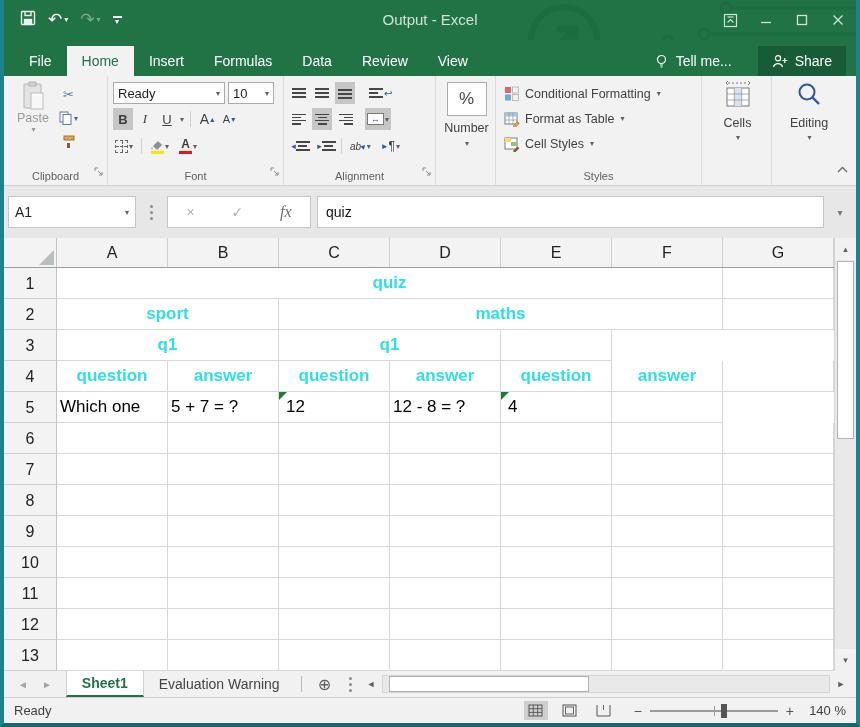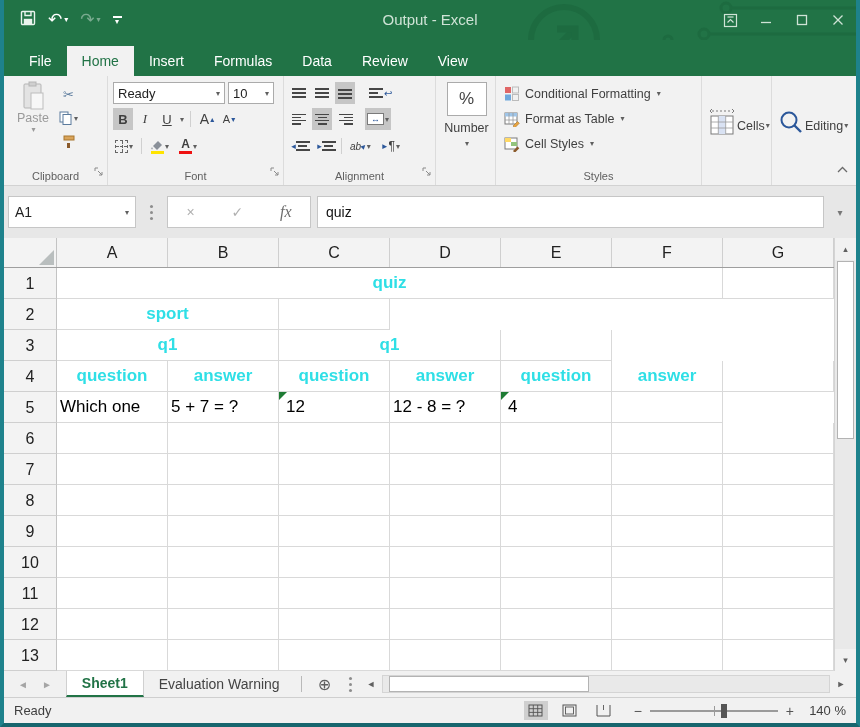--- a/index.html
+++ b/index.html
@@ -69,21 +69,21 @@
   .mergebox { width:17px; height:12px; border:1px solid #7a7a7a; font-size:9px; color:#2b579a;
               display:inline-flex; align-items:center; justify-content:center; background:#fff; }
   .blue { color:#2b579a; }
 
   .numgrp { display:flex; flex-direction:column; align-items:center; padding-top:6px; }
   .pctbtn { width:40px; height:34px; border:1px solid #ababab; background:#fff; color:#444; font-size:17px;
             display:flex; align-items:center; justify-content:center; }
   .numgrp .nlbl { font-size:12.5px; color:#3f3f3f; margin-top:5px; }
 
   .stylerow { display:flex; align-items:center; gap:5px; height:25px; font-size:12.5px; color:#3f3f3f; white-space:nowrap; }
-  .vstack { display:flex; flex-direction:row; align-items:center; padding-top:4px; }
+  .vstack { display:flex; flex-direction:column; align-items:center; padding-top:4px; }
   .vstack .lbl { font-size:12.5px; color:#3f3f3f; margin-top:4px; }
   .collapse-ribbon { position:absolute; right:8px; bottom:8px; }
 
   
   .fbar { height:52px; background:#e7e7e7; display:flex; align-items:center; padding:0 6px 0 4px; flex:none; gap:6px; }
   .namebox { width:128px; height:32px; background:#fff; border:1px solid #c6c6c6; display:flex; align-items:center;
              font-size:14px; color:#222; padding:0 6px; justify-content:space-between; }
   .vdots { width:3px; height:3px; border-radius:50%; background:#8d8d8d; margin:0 8px;
            box-shadow:0 -6px 0 #8d8d8d, 0 6px 0 #8d8d8d; flex:none; }
   .fxbox { width:144px; height:32px; background:#fff; border:1px solid #c6c6c6; display:flex; align-items:center;
@@ -226,20 +226,41 @@
   <div class="tabrow">
     <div class="tabs" id="ribbon-tabs">
         <div class="rtab">File</div>
         <div class="rtab active">Home</div>
         <div class="rtab">Insert</div>
         <div class="rtab">Formulas</div>
         <div class="rtab">Data</div>
         <div class="rtab">Review</div>
         <div class="rtab">View</div>
       </div>
+    <div class="tab-right">
+      <span class="tellme">
+        <svg width="15" height="15" viewBox="0 0 15 15">
+          <g stroke="#fff" fill="none" stroke-width="1.2">
+            <circle cx="7.5" cy="5.5" r="4"></circle>
+              <path d="M6 11 h3 M6.5 13 h2"></path>
+          </g>
+          </svg>
+        <span>Tell me...</span>
+      </span>
+      <span class="share">
+        <svg width="16" height="14" viewBox="0 0 16 14">
+          <g stroke="#fff" fill="none" stroke-width="1.2">
+            <circle cx="6" cy="4.2" r="2.6"></circle>
+              <path d="M1.5 13 a4.7 4.7 0 0 1 9 0"></path>
+              <path d="M12.8 4 v5 M10.3 6.5 h5"></path>
+          </g>
+          </svg>
+        <span>Share</span>
+      </span>
+    </div>
   </div>
 
   <div class="ribbon">
 
     <div class="rgroup" style="width:104px;">
       <div style="display:flex;">
         <div class="bigbtn">
           <svg width="26" height="30" viewBox="0 0 26 30">
             <rect x="4" y="3" width="17" height="24" rx="1" fill="#e3e3e3" stroke="#b5b5b5"></rect>
             <rect x="9" y="1" width="7" height="4" fill="#cfcfcf" stroke="#b5b5b5"></rect>
@@ -546,20 +567,21 @@
       </div>
       <div id="grid-rows">
           <div class="grow">
             <div class="rowhead">1</div>
             <div class="cell head" style="width: 666px;">quiz</div>
             <div class="cell" style="width: 111px;"></div>
           </div>
           <div class="grow">
             <div class="rowhead">2</div>
             <div class="cell head" style="width: 222px;">sport</div>
+            <div class="cell head" style="width: 444px;">maths</div>
             <div class="cell" style="width: 111px;"></div>
           </div>
           <div class="grow">
             <div class="rowhead">3</div>
             <div class="cell head" style="width: 222px;">q1</div>
             <div class="cell head" style="width: 222px;">q1</div>
             <div class="cell" style="width: 111px;"></div>
           </div>
           <div class="grow">
             <div class="rowhead">4</div>

